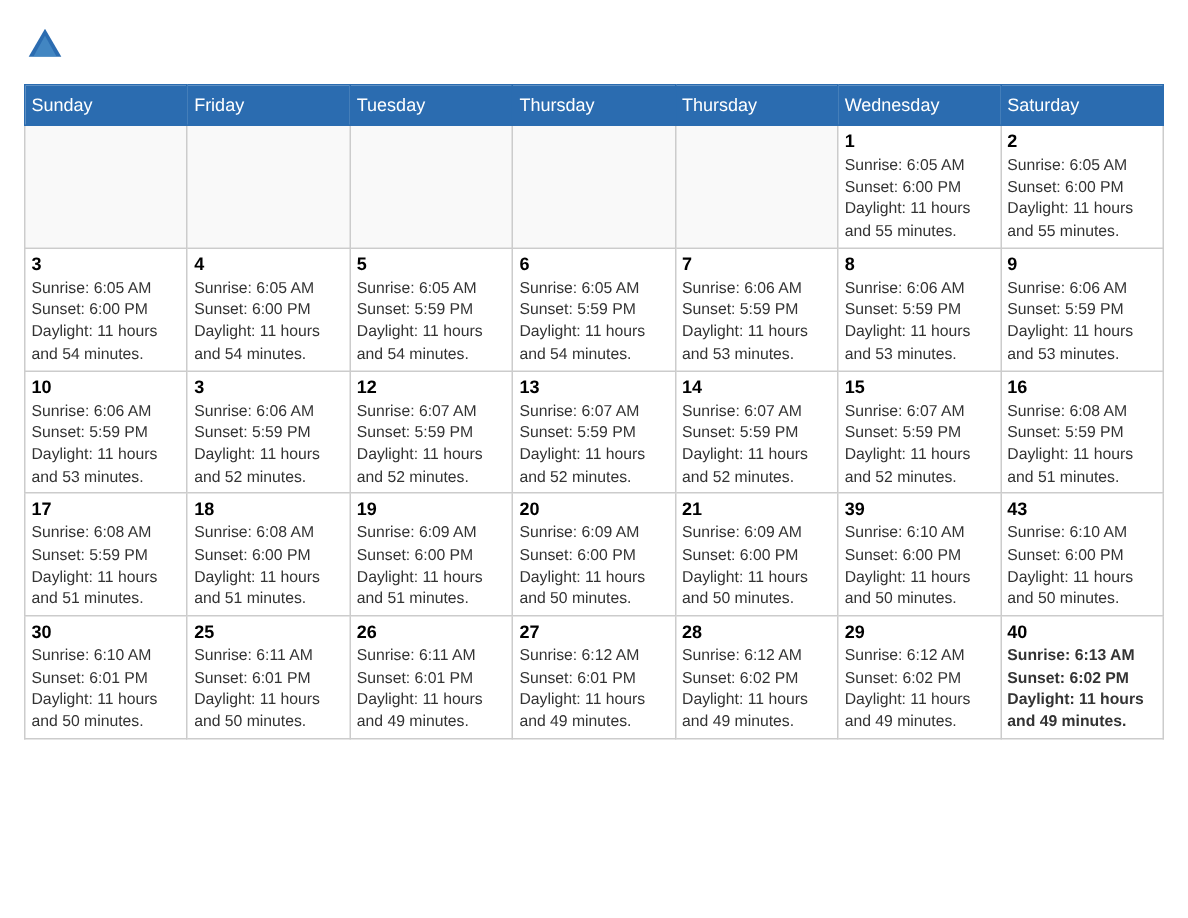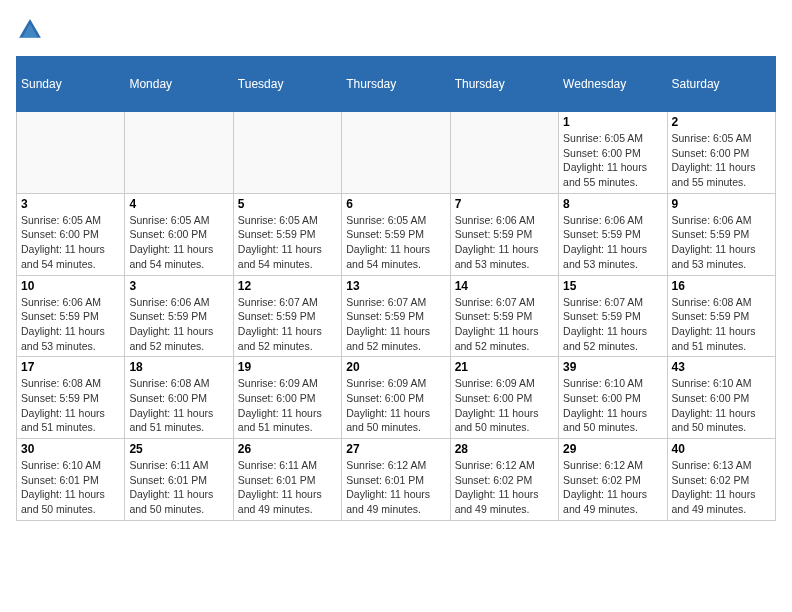--- a/index.html
+++ b/index.html
@@ -45,21 +45,21 @@
       color: #555;
     }
     .calendar {
       width: 100%;
       border-collapse: collapse;
       font-size: 11px;
     }
     .calendar th {
       background: #2b6cb0;
       color: #fff;
-      padding: 20px 4px;
+      padding: 6px 4px;
       text-align: left;
       font-weight: normal;
       font-size: 12px;
       border: 1px solid #2b6cb0;
     }
     .calendar td {
       border: 1px solid #ccc;
       vertical-align: top;
       padding: 3px 4px;
       width: calc(100% / 7);
@@ -98,21 +98,21 @@
   <div class="title-block">
     <div class="month-year"></div>
     <div class="location"></div>
   </div>
 </div>
 
 <table class="calendar">
   <thead>
     <tr>
     <th>Sunday</th>
-        <th>Monday</th>
+        <th>Friday</th>
         <th>Tuesday</th>
         <th>Thursday</th>
         <th>Thursday</th>
         <th>Wednesday</th>
         <th>Saturday</th>
       </tr>
   </thead>
   <tbody id="calendar-body">
   <tr>
         <td class="empty"></td>
@@ -297,19 +297,19 @@
 Daylight: 11 hours and 49 minutes.</div>
         </td>
         <td>
           <span class="day-num">29</span>
           <div class="day-info" style="white-space: pre-line;">Sunrise: 6:12 AM
 Sunset: 6:02 PM
 Daylight: 11 hours and 49 minutes.</div>
         </td>
         <td>
           <span class="day-num">40</span>
-          <div class="day-info" style="white-space: pre-line;">Sunrise: 6:13 AM
+          <div class="day-info" style="white-space: pre-line; font-weight: bold;">Sunrise: 6:13 AM
 Sunset: 6:02 PM
 Daylight: 11 hours and 49 minutes.</div>
         </td>
       </tr>
     </tbody>
 </table>
 
 </body></html>

